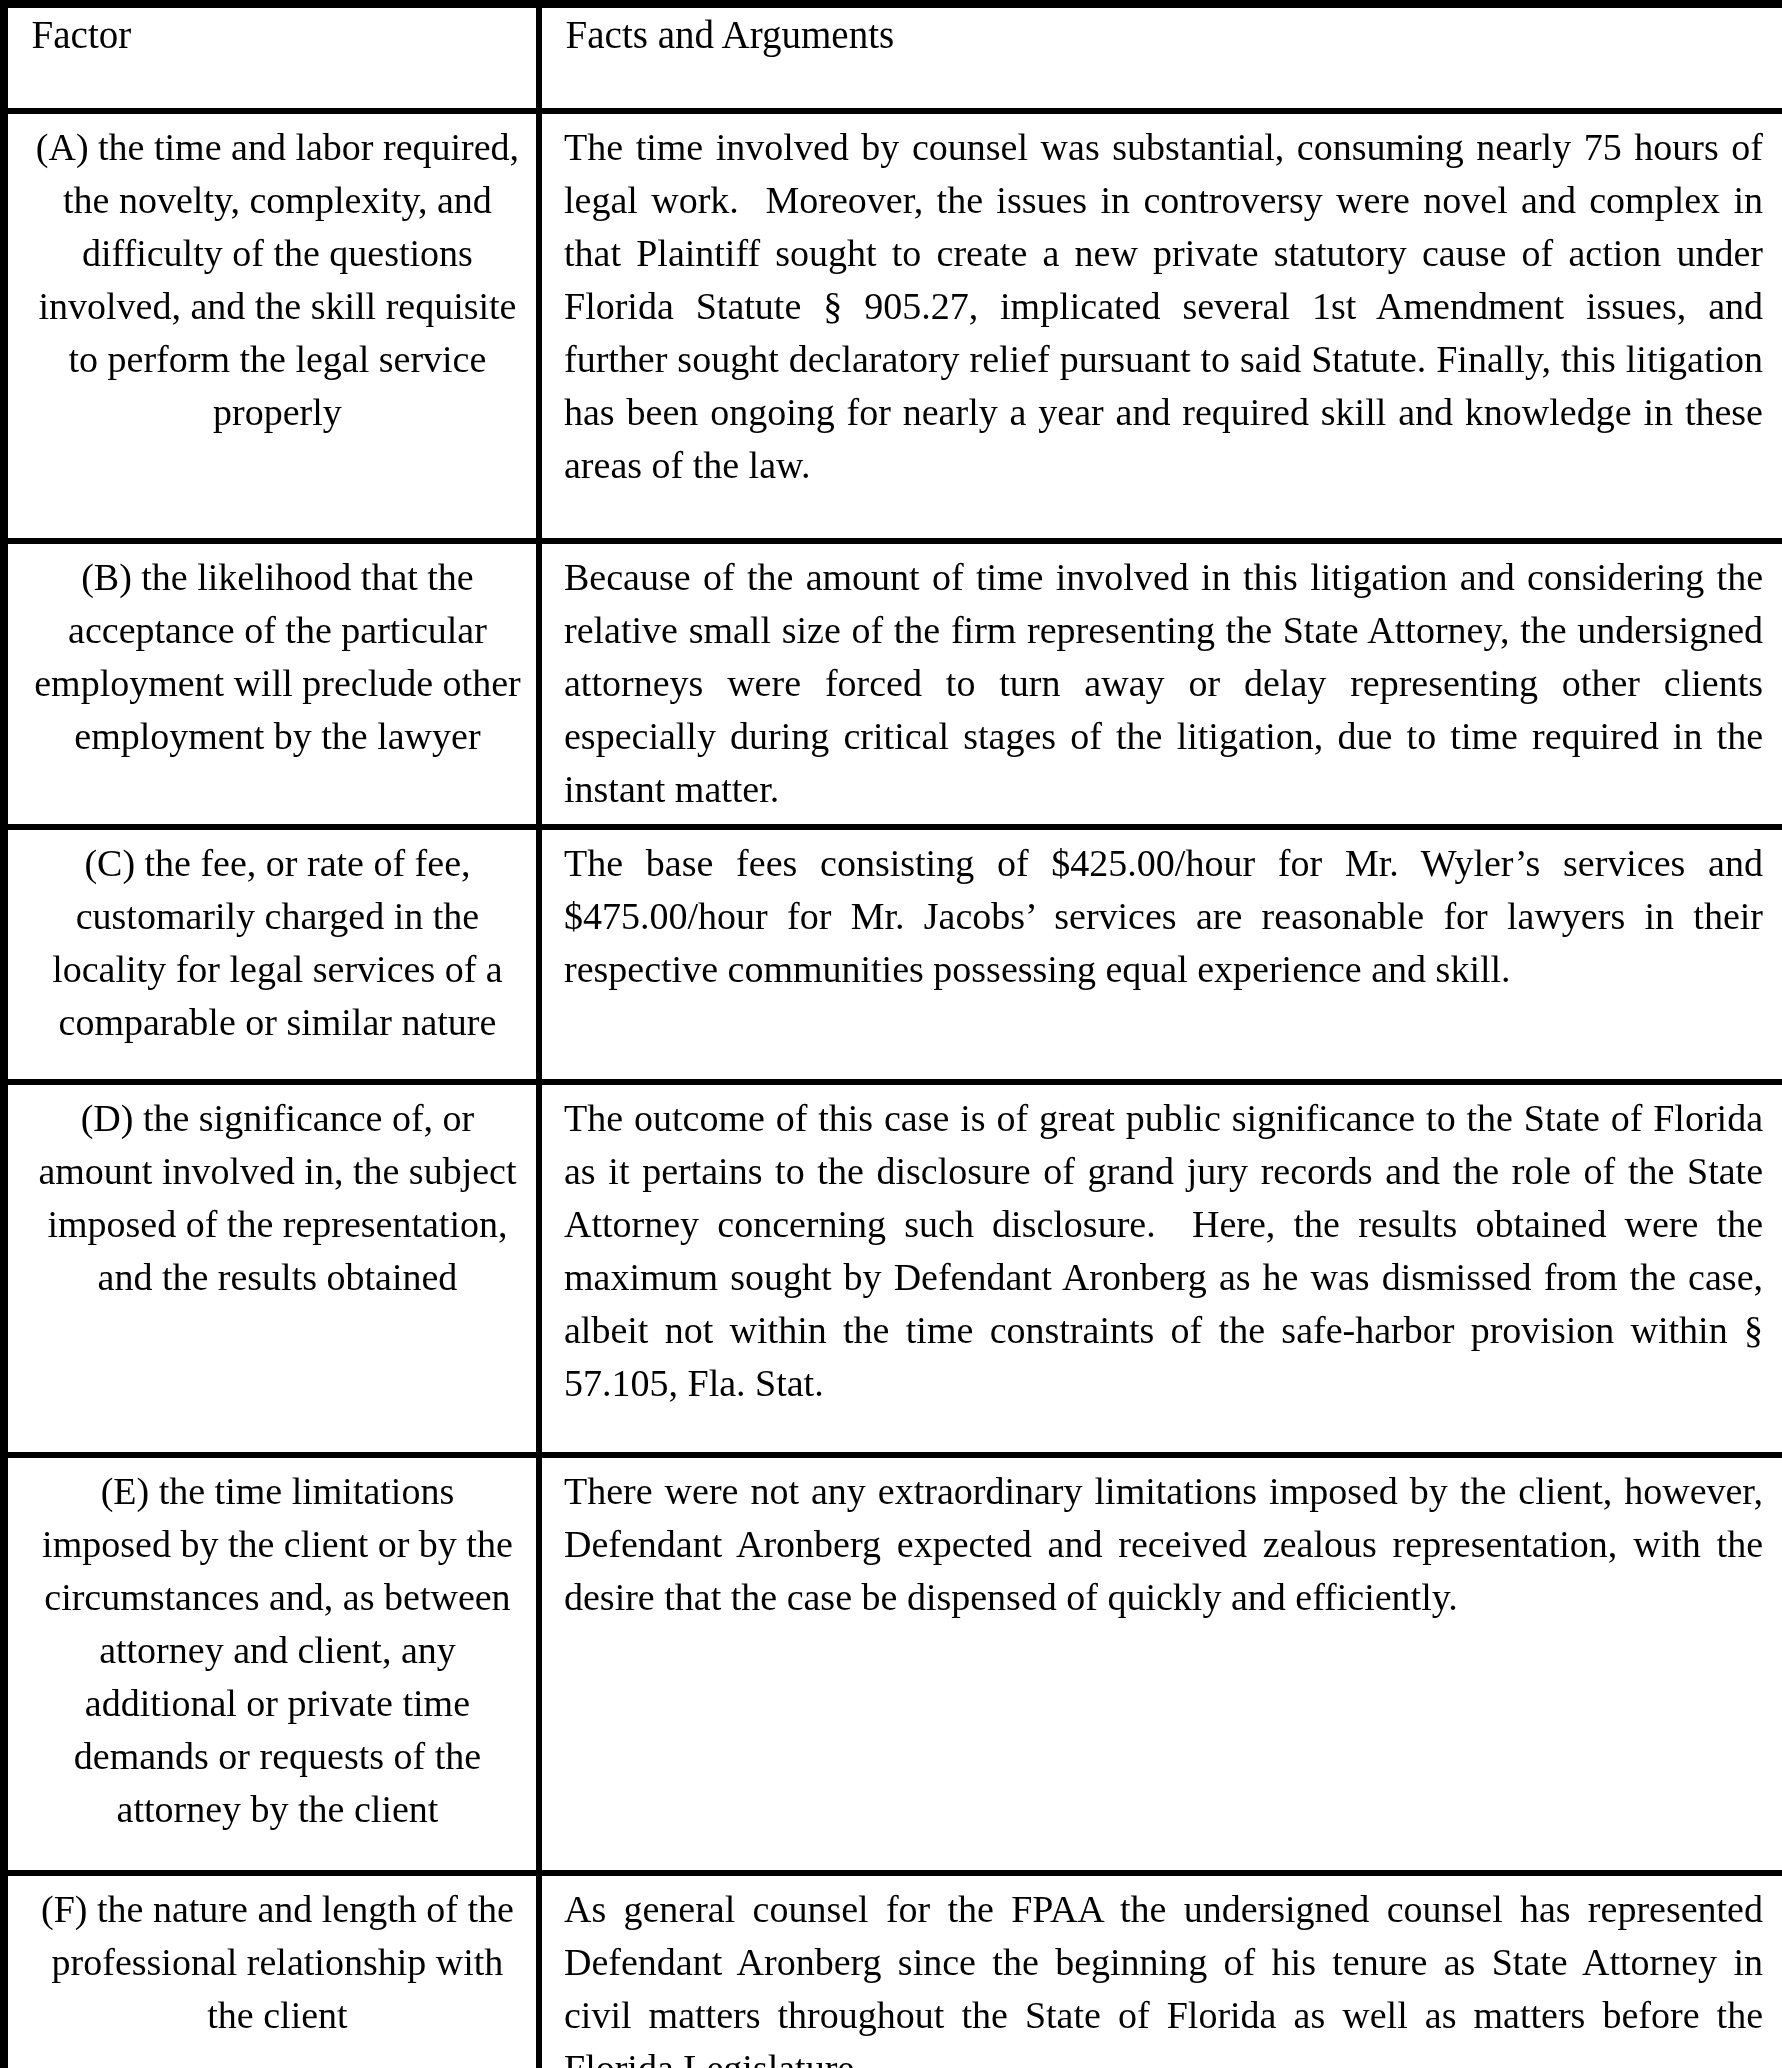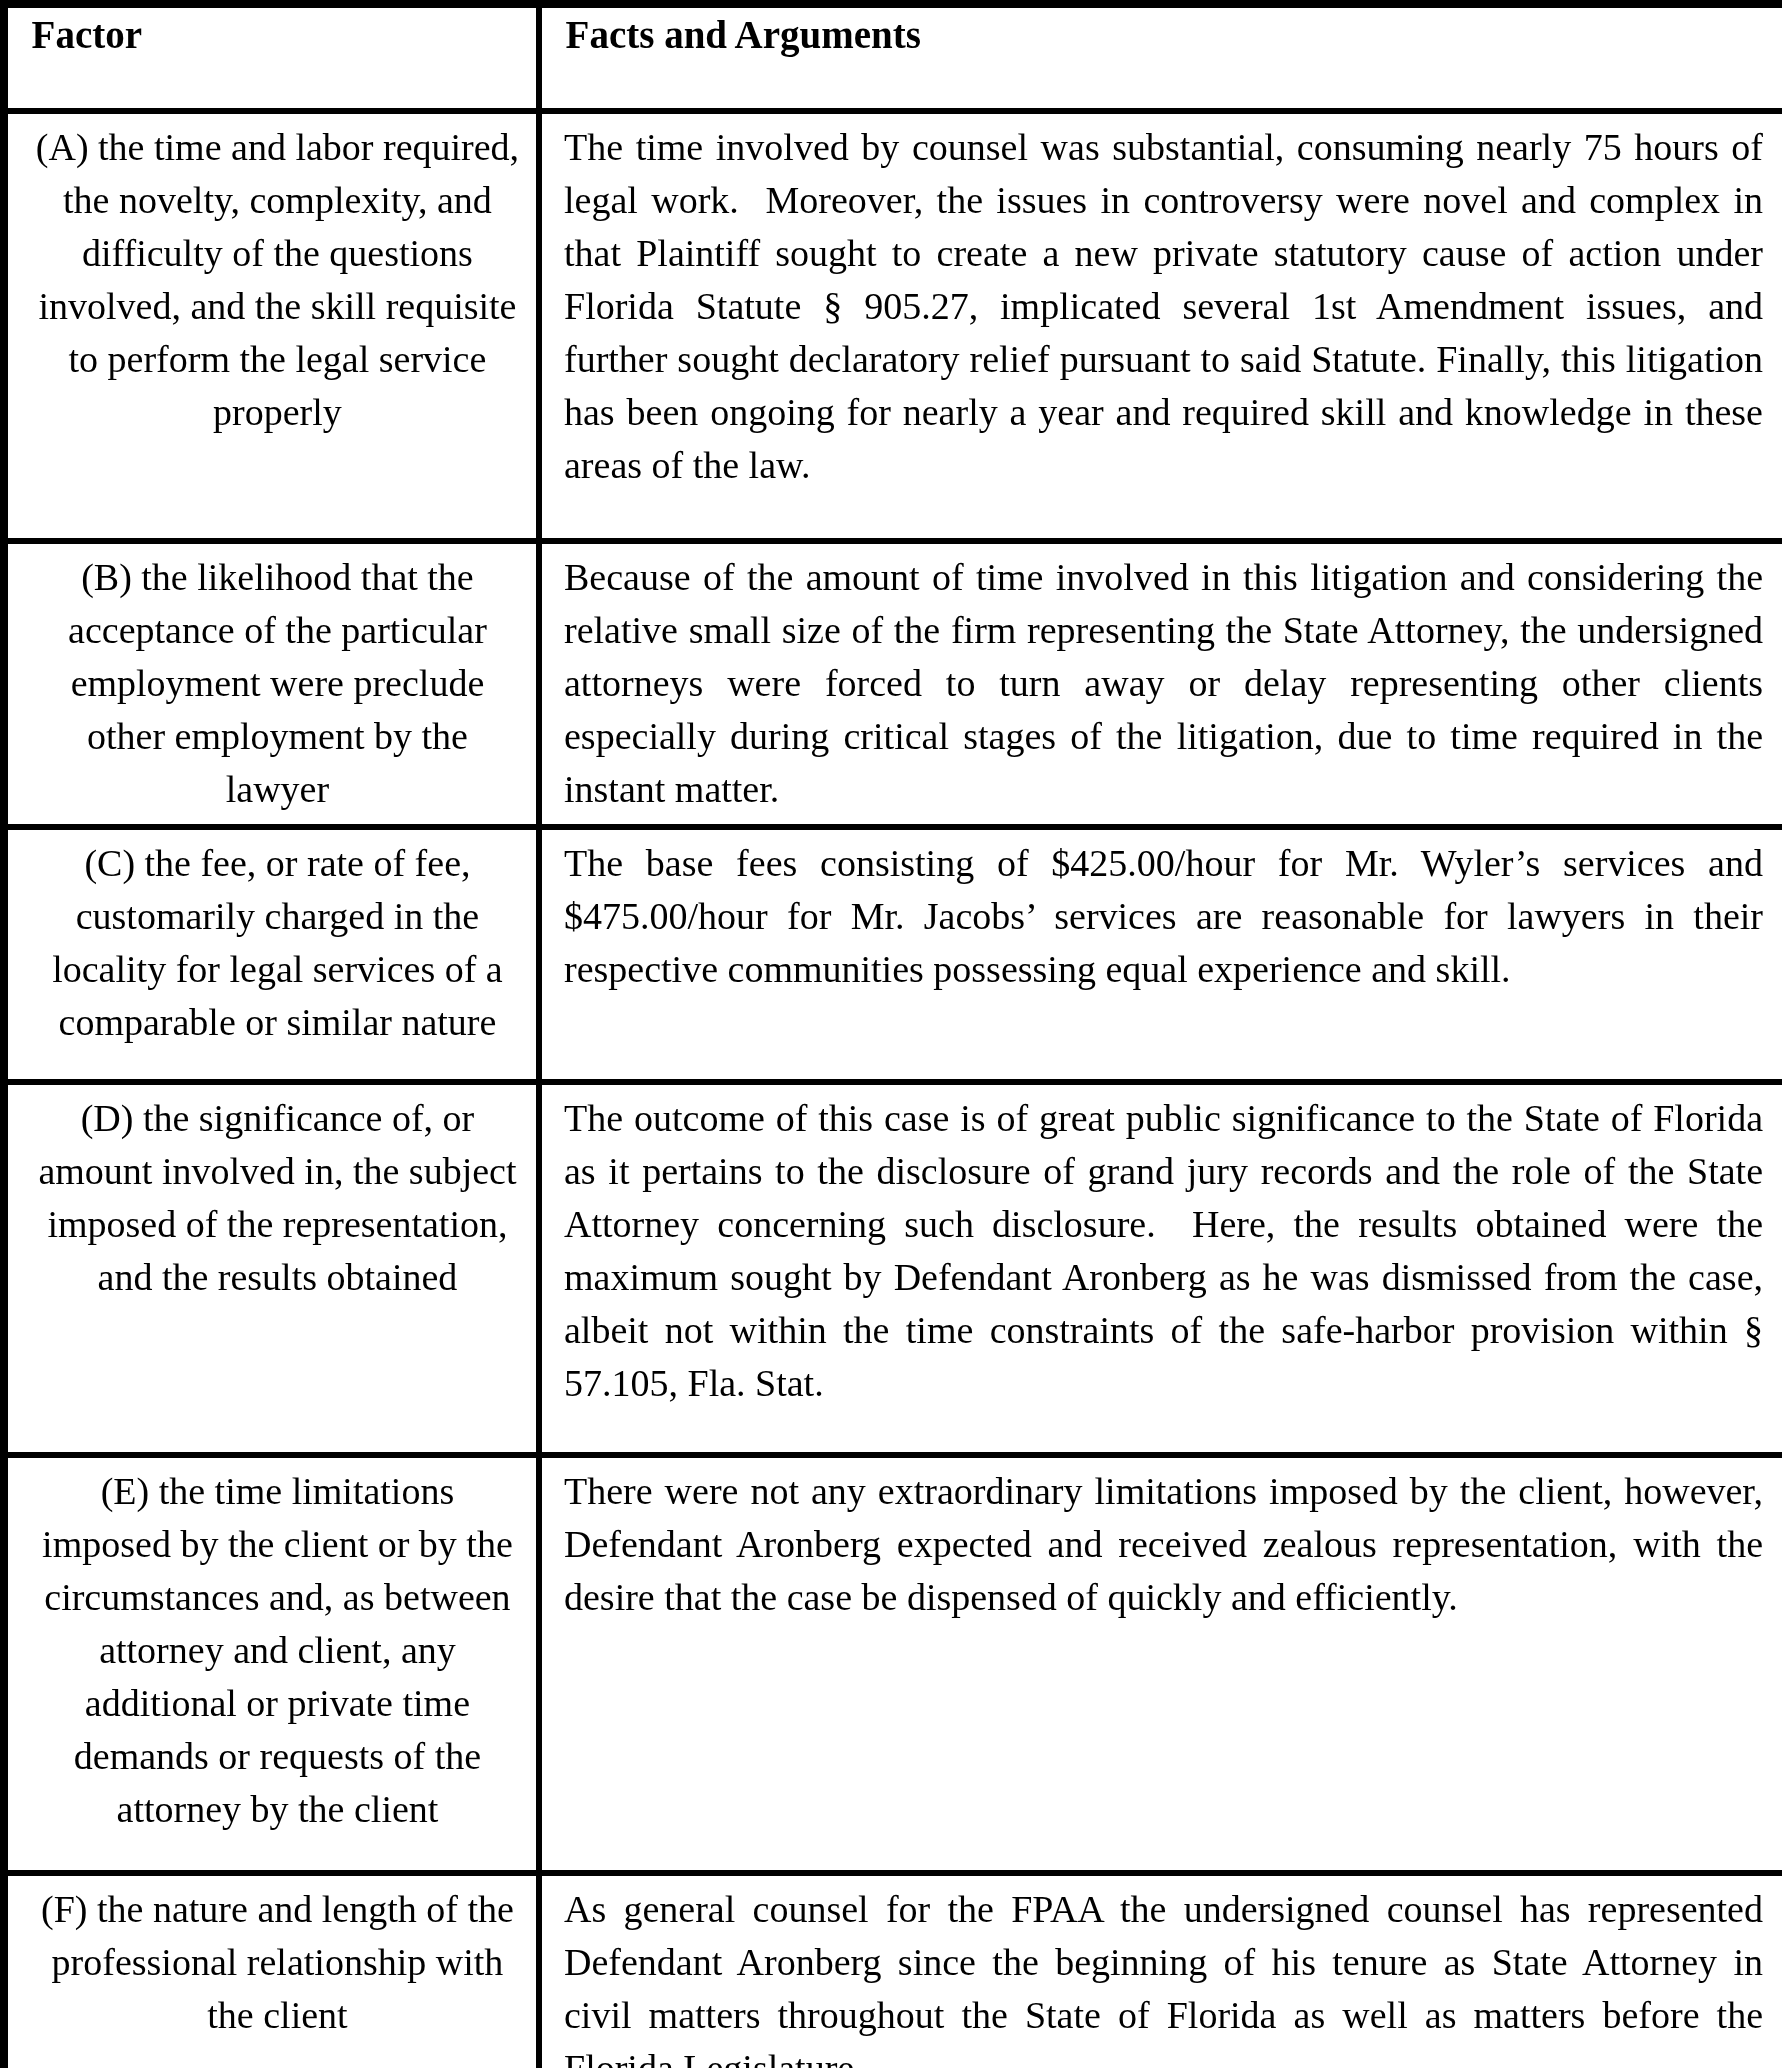--- a/index.html
+++ b/index.html
@@ -26,21 +26,21 @@
     overflow: hidden;
     box-sizing: border-box;
   }
   .doc-table {
     border: 8.2px solid #000000;
   }
   .header-row {
     height: 107px;
   }
   .header-cell {
-    font-weight: bold;
+    font-weight: normal;
     font-size: 39px;
     text-align: left;
     vertical-align: middle;
     padding: 3.6px 18px 3.6px 23.6px;
     line-height: 1.2;
   }
   .factor-cell {
     font-size: 38px;
     line-height: 53px;
     text-align: center;
@@ -73,21 +73,21 @@
       <th class="header-cell">Factor</th>
       <th class="header-cell">Facts and Arguments</th>
     </tr>
   </thead>
   <tbody>
     <tr class="row-a">
       <td class="factor-cell">(A) the time and labor required, the novelty, complexity, and difficulty of the questions involved, and the skill requisite to perform the legal service properly</td>
       <td class="facts-cell">The time involved by counsel was substantial, consuming nearly 75 hours of legal work.  Moreover, the issues in controversy were novel and complex in that Plaintiff sought to create a new private statutory cause of action under Florida Statute § 905.27, implicated several 1st Amendment issues, and further sought declaratory relief pursuant to said Statute. Finally, this litigation has been ongoing for nearly a year and required skill and knowledge in these areas of the law.</td>
     </tr>
     <tr class="row-b">
-      <td class="factor-cell">(B) the likelihood that the acceptance of the particular employment were preclude other employment by the lawyer</td>
+      <td class="factor-cell">(B) the likelihood that the acceptance of the particular employment will preclude other employment by the lawyer</td>
       <td class="facts-cell">Because of the amount of time involved in this litigation and considering the relative small size of the firm representing the State Attorney, the undersigned attorneys were forced to turn away or delay representing other clients especially during critical stages of the litigation, due to time required in the instant matter.</td>
     </tr>
     <tr class="row-c">
       <td class="factor-cell">(C) the fee, or rate of fee, customarily charged in the locality for legal services of a comparable or similar nature</td>
       <td class="facts-cell">The base fees consisting of $425.00/hour for Mr. Wyler’s services and $475.00/hour for Mr. Jacobs’ services are reasonable for lawyers in their respective communities possessing equal experience and skill.</td>
     </tr>
     <tr class="row-d">
       <td class="factor-cell">(D) the significance of, or amount involved in, the subject imposed of the representation, and the results obtained</td>
       <td class="facts-cell">The outcome of this case is of great public significance to the State of Florida as it pertains to the disclosure of grand jury records and the role of the State Attorney concerning such disclosure.  Here, the results obtained were the maximum sought by Defendant Aronberg as he was dismissed from the case, albeit not within the time constraints of the safe-harbor provision within § 57.105, Fla. Stat.</td>
     </tr>

